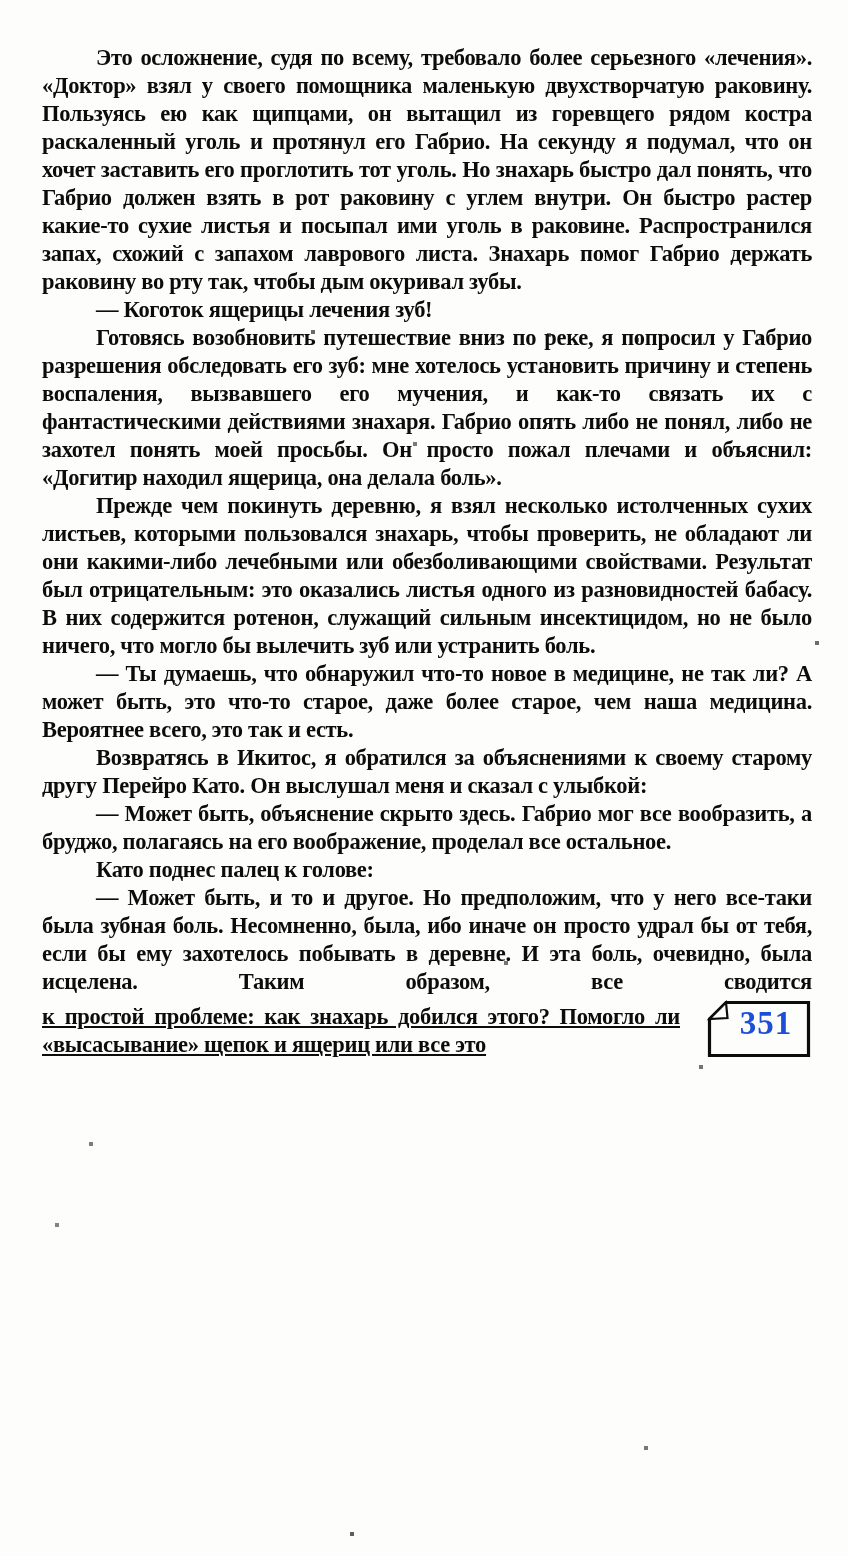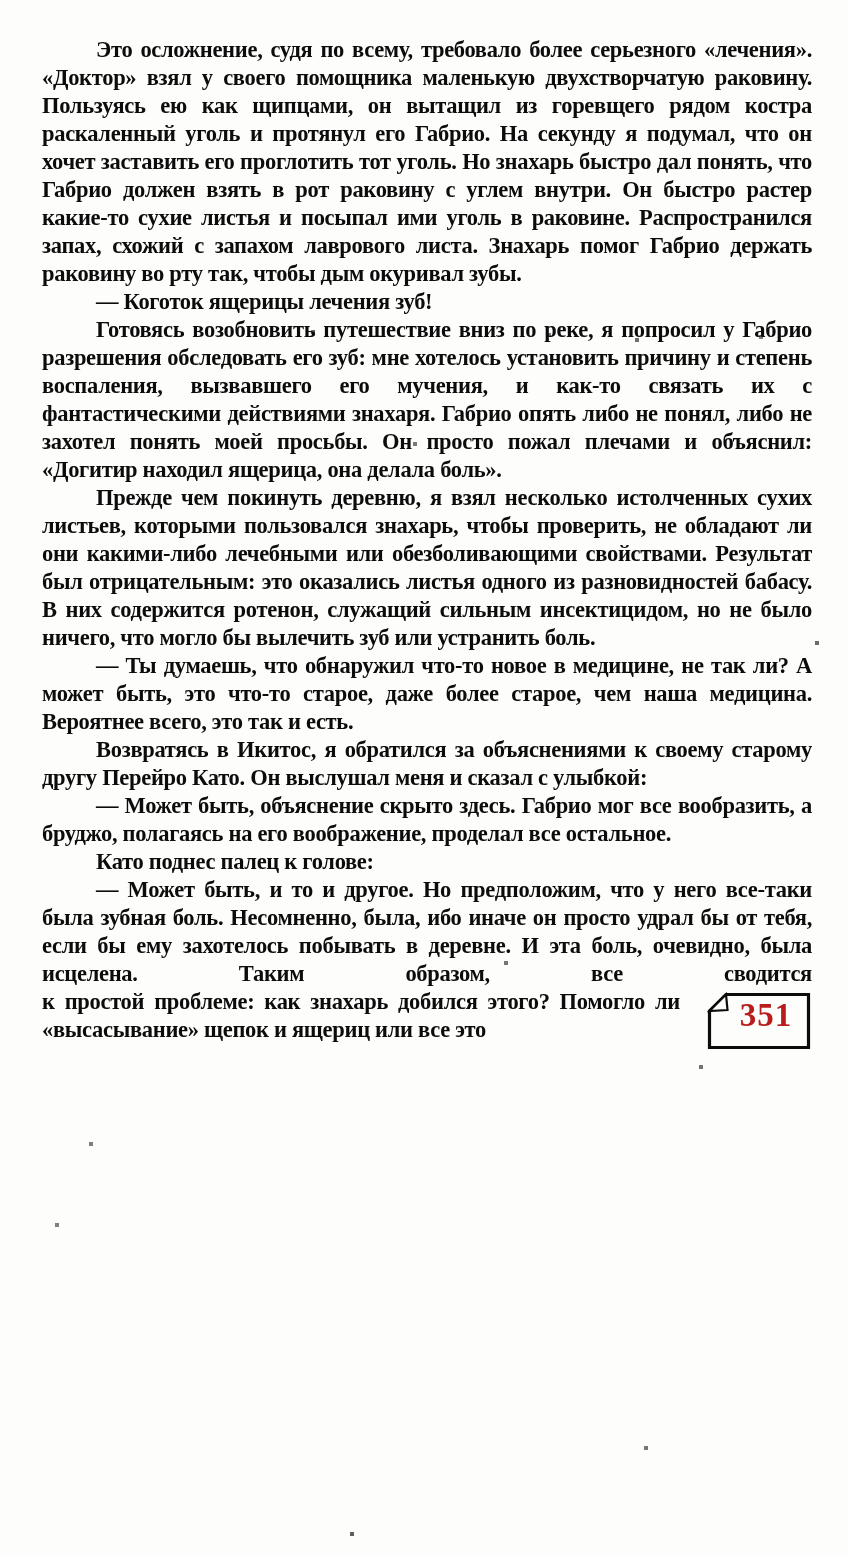--- a/index.html
+++ b/index.html
@@ -9,41 +9,42 @@
   body {
     width: 848px;
     height: 1556px;
     background: #fdfdfb;
     position: relative;
     overflow: hidden;
   }
   .text-block {
     position: absolute;
     left: 42px;
-    top: 36px;
+    top: 44px;
     width: 770px;
     font-family: "Liberation Serif", "DejaVu Serif", serif;
     font-weight: 700;
     font-size: 22.5px;
     line-height: 28px;
     letter-spacing: -0.3px;
     color: #0c0c0c;
     text-align: justify;
   }
   .para {
     margin: 0;
     text-indent: 54px;
   }
   
   .para.flow {
     text-align-last: justify;
   }
   .last-row {
     display: flex;
-    align-items: flex-start;
+    align-items: flex-end;
+    text-decoration: underline;
   }
   .para.cont {
     flex: 1 1 auto;
     text-indent: 0;
     margin-right: 26px;
   }
   .page-badge {
     flex: 0 0 auto;
     position: relative;
     width: 106px;
@@ -58,21 +59,21 @@
   .page-badge .num {
     position: absolute;
     left: 16px;
     right: 2px;
     top: 8px;
     text-align: center;
     font-family: "Liberation Serif", "DejaVu Serif", serif;
     font-weight: 700;
     font-size: 33px;
     line-height: 1;
-    color: #b91c1c;
+    color: #1d4ed8;
     letter-spacing: 1px;
   }
   
   .scan-noise {
     position: absolute;
     left: 0;
     top: 0;
     width: 2px;
     height: 2px;
     background: transparent;

